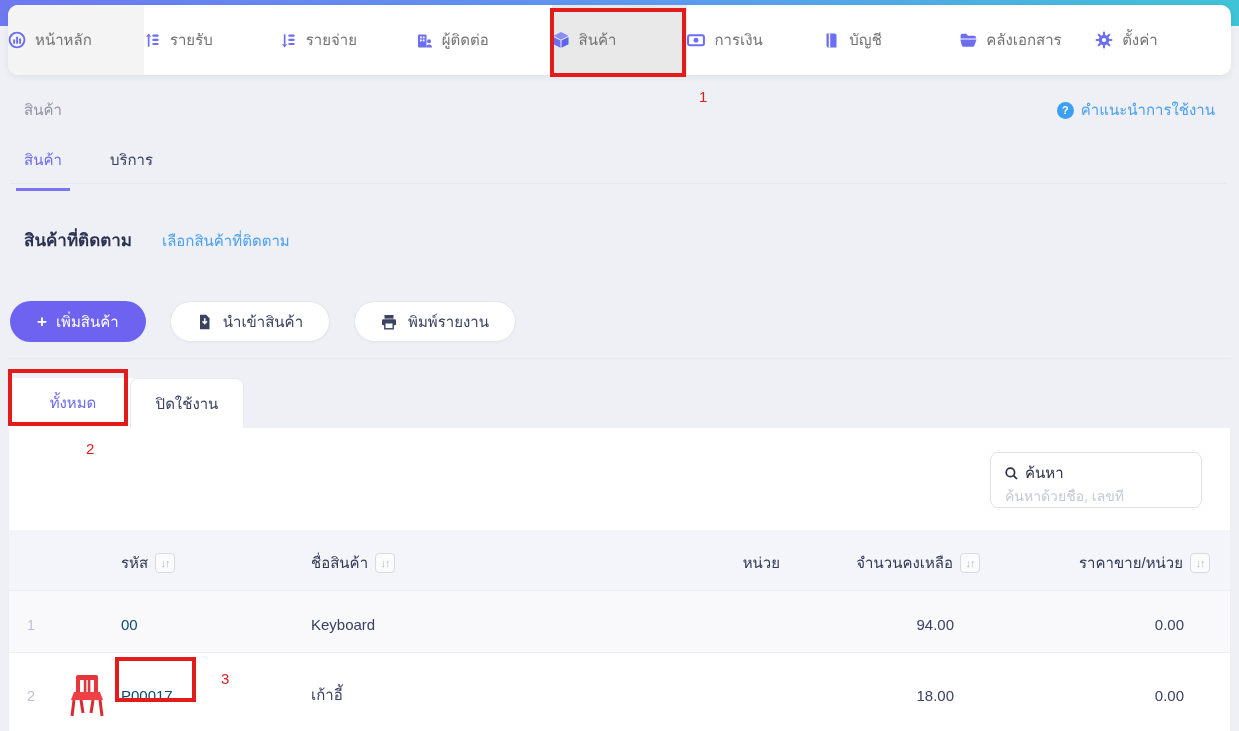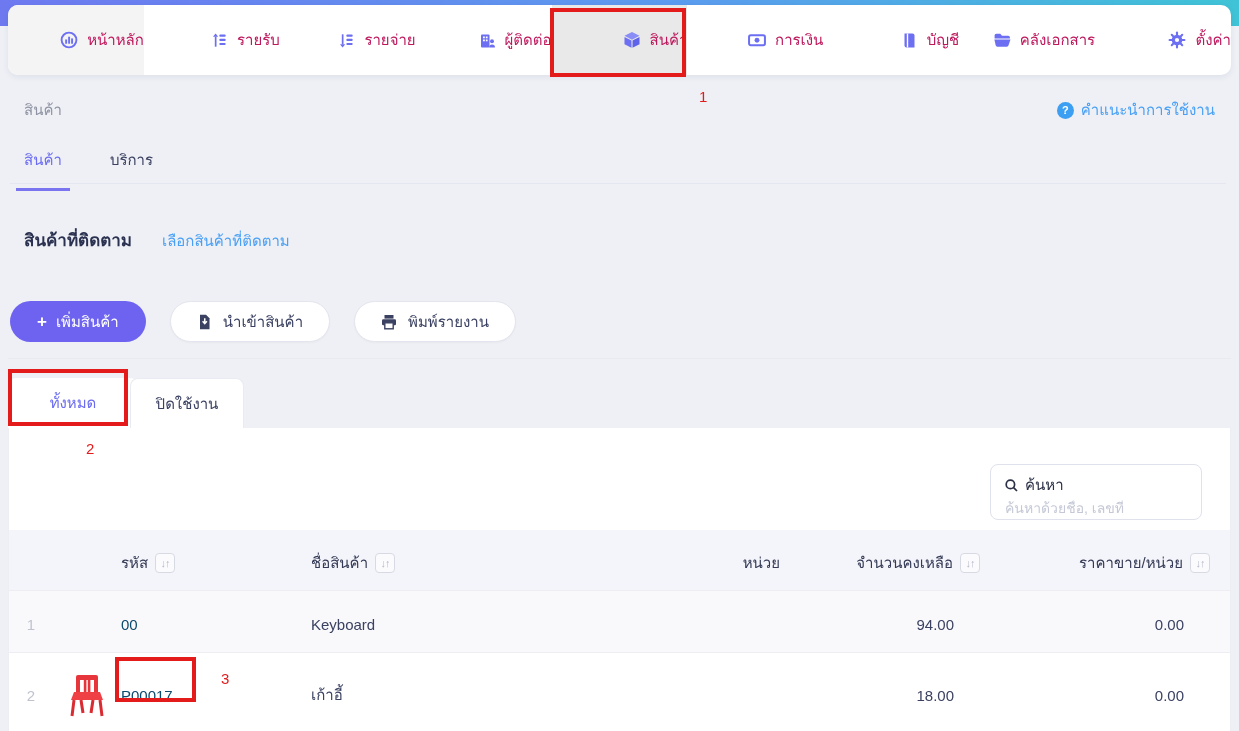--- a/index.html
+++ b/index.html
@@ -9,22 +9,22 @@
     background:#eef0f5;
     font-family:"Liberation Sans", sans-serif;
     color:#3b4161;
   }
   
   .top-strip { position:absolute; top:0; left:0; width:100%; height:26px;
     background:linear-gradient(90deg,#6e79f0 0%, #5b9bee 55%, #3fc3d6 100%); }
   .navbar { position:absolute; top:5px; left:8px; right:8px; height:70px;
     background:#fff; border-radius:10px; display:flex; align-items:stretch;
     box-shadow:0 2px 6px rgba(40,50,100,.08); z-index:2; }
-  .nav-item { flex:1; display:flex; align-items:center; justify-content:flex-end;
-    gap:9px; font-size:15px; color:#be185d; cursor:pointer; white-space:nowrap; }
+  .nav-item { flex:1; display:flex; align-items:center; justify-content:flex-start;
+    gap:9px; font-size:15px; color:#737373; cursor:pointer; white-space:nowrap; }
   .nav-item.home { background:#f4f4f4; border-radius:10px 0 0 10px; }
   .nav-item.active { background:#e9e9e9; }
   .nav-item svg { flex:0 0 auto; }
   
   .crumb-row { position:absolute; top:98px; left:24px; right:24px;
     display:flex; justify-content:space-between; align-items:center; }
   .breadcrumb { font-size:15px; color:#8f93a3; }
   .help-link { font-size:15px; color:#4aa0f5; display:flex; align-items:center; gap:7px; cursor:pointer; }
   .help-badge { width:17px; height:17px; border-radius:50%; background:#3d9ff2; color:#fff;
     font-size:11px; font-weight:bold; display:inline-flex; align-items:center; justify-content:center; }
@@ -48,21 +48,21 @@
   
   .filter-divider { position:absolute; top:358px; left:8px; right:8px; height:1px; background:#e8eaf1; }
   .filter-tab { position:absolute; top:378px; height:50px; display:flex; align-items:center;
     justify-content:center; font-size:15px; background:#fff; border-radius:8px 8px 0 0; cursor:pointer; z-index:2; }
   .filter-tab.all { left:8px; width:130px; color:#6c6cf2; }
   .filter-tab.disabled { left:130px; width:114px; color:#3b4161; border:1px solid #e9ebf2; border-bottom:none; }
   .panel { position:absolute; top:428px; left:8px; right:8px; bottom:0;
     background:#fff; border:1px solid #eceef4; border-top:none; z-index:1; }
   
   .search-box { position:absolute; top:24px; right:28px; width:212px; height:56px;
-    border:1px solid #dfe1ec; border-radius:8px; padding:8px 14px; background:#fff;margin-top:12px; }
+    border:1px solid #dfe1ec; border-radius:8px; padding:8px 14px; background:#fff; }
   .search-label { display:flex; align-items:center; gap:7px; font-size:15px; color:#2b3046; }
   .search-input { border:none; outline:none; width:100%; font-size:14px; margin-top:3px;
     font-family:"Liberation Sans", sans-serif; color:#3b4161; }
   .search-input::placeholder { color:#c5c8d6; }
   
   .table { position:absolute; top:102px; left:0; right:0; }
   .trow { display:grid; grid-template-columns:44px 68px 190px 1fr 190px 200px 230px;
     align-items:center; width:100%; padding-right:20px; }
   .thead { background:#f4f5fa; height:60px; font-size:15px; color:#343a55; }
   .cell { display:flex; align-items:center;margin-top:6px; }

